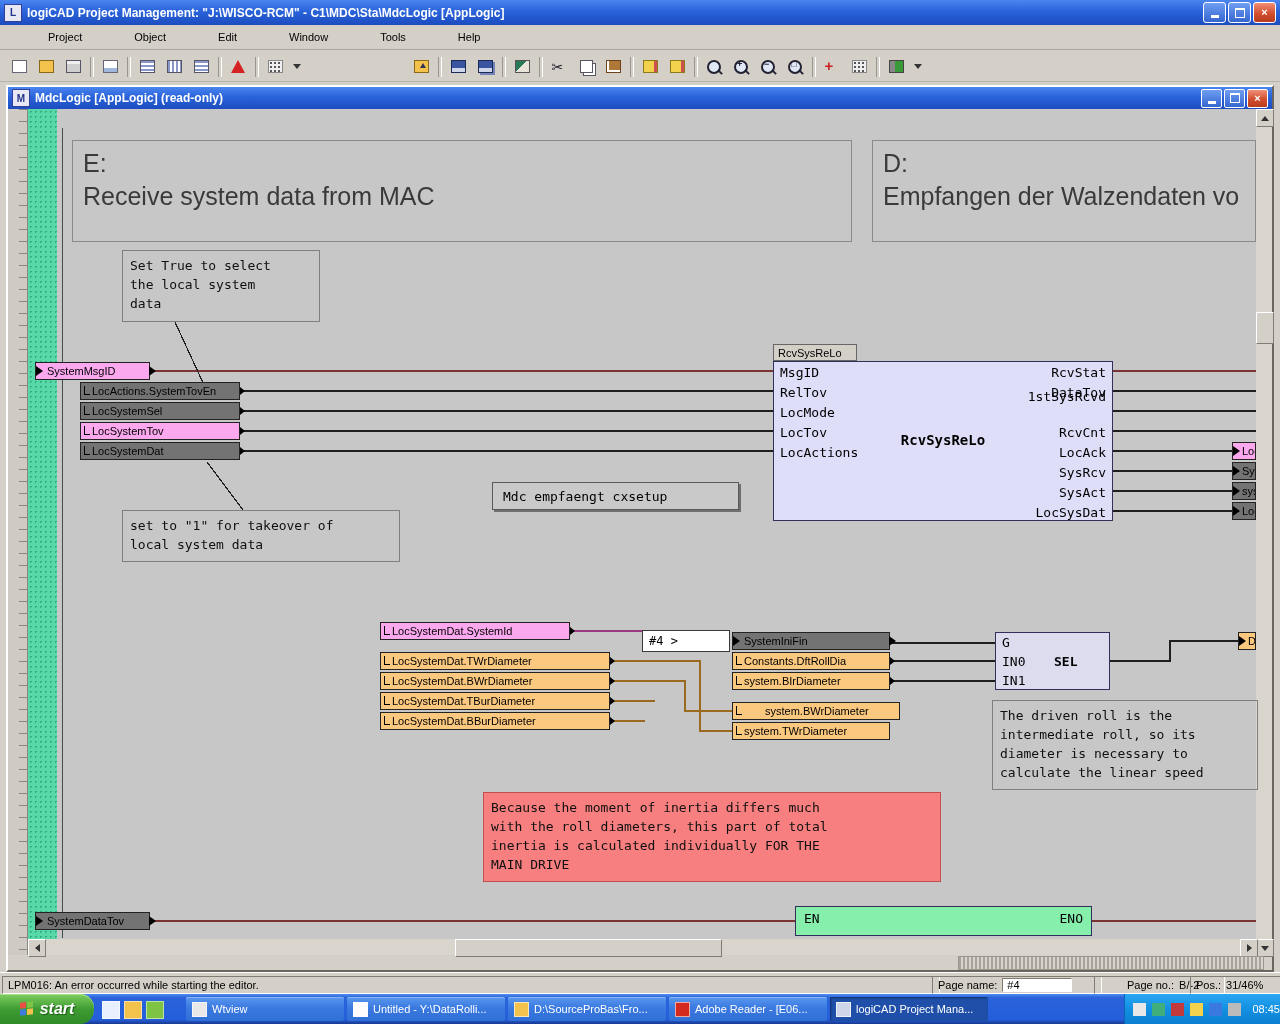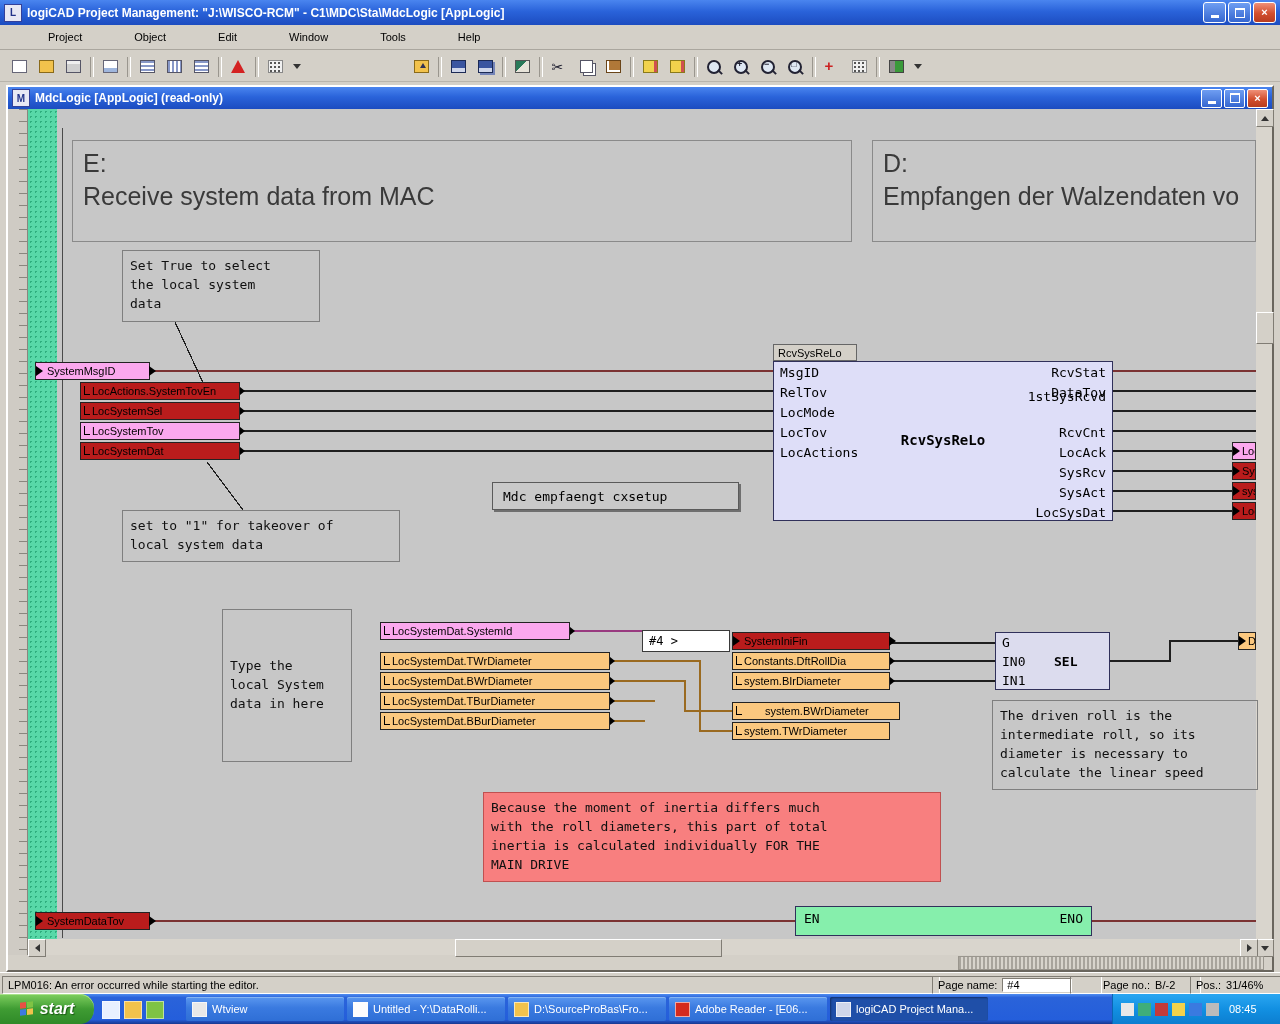--- a/index.html
+++ b/index.html
@@ -77,21 +77,21 @@
   .comment{border:1px solid #7f7f7f;color:#101010;font:13px/19px "DejaVu Sans Mono",monospace;
     white-space:pre-line;padding:5px 7px;z-index:2;background:transparent;}
   .comment.red{background:#f87f7f;border:1px solid #c05050;}
   .mdcbox{background:#c9c9c9;border:1px solid #5a5a5a;box-shadow:2px 2px 0 #6f6f6f;
     font:13px "DejaVu Sans Mono",monospace;display:flex;align-items:center;padding:0 10px;z-index:2;}
   .refbox{background:#fff;border:1px solid #3a3a3a;font:12px "DejaVu Sans Mono",monospace;
     display:flex;align-items:center;padding:0 6px;z-index:3;}
 
   .pin{height:18px;border:1px solid #222;display:flex;align-items:center;
     font:11px "Liberation Sans",sans-serif;color:#000;padding:0 4px 0 11px;white-space:nowrap;z-index:3;}
-  .pin.lav{background:#b91c1c;} .pin.pink{background:#fba8ee;} .pin.orange{background:#fbc87f;}
+  .pin.lav{background:#737373;} .pin.pink{background:#fba8ee;} .pin.orange{background:#fbc87f;}
   .pin .hook{position:absolute;left:3px;bottom:4px;width:5px;height:8px;border-left:1px solid #000;border-bottom:1px solid #000;}
   .pin.clip{overflow:hidden;padding-left:9px;}
   .arrL{position:absolute;left:0;top:50%;transform:translateY(-50%);width:0;height:0;
     border-top:5px solid transparent;border-bottom:5px solid transparent;border-left:7px solid #000;}
   .arrR{position:absolute;right:-7px;top:50%;transform:translateY(-50%);width:0;height:0;
     border-top:5px solid transparent;border-bottom:5px solid transparent;border-left:7px solid #000;}
   .arrRs{position:absolute;right:-6px;top:50%;transform:translateY(-50%);width:0;height:0;
     border-top:4px solid transparent;border-bottom:4px solid transparent;border-left:5px solid #000;}
 
   .fbtag{background:#d4d0c8;border:1px solid #666;font:11px "Liberation Sans",sans-serif;
@@ -132,23 +132,23 @@
     display:flex;align-items:center;justify-content:center;gap:6px;color:#fff;font:bold italic 16px "Liberation Sans",sans-serif;text-shadow:1px 1px 1px #1a5a14;}
   .flag{width:14px;height:14px;display:grid;grid-template-columns:6px 6px;grid-template-rows:6px 6px;gap:1px;transform:skewY(-6deg);}
   .flag i{display:block;} .flag i:nth-child(1){background:#e85044;} .flag i:nth-child(2){background:#7fc344;}
   .flag i:nth-child(3){background:#3f7ae0;} .flag i:nth-child(4){background:#f2c24c;}
   .ql{position:absolute;top:7px;width:16px;height:16px;border:1px solid rgba(255,255,255,.5);}
   .task{position:absolute;top:3px;height:24px;width:158px;border-radius:2px;
     background:linear-gradient(#5a97ef,#3a7ae0 45%,#2f6fd6);box-shadow:inset 0 1px 0 #85b4f2;
     color:#fff;font-size:11px;display:flex;align-items:center;gap:5px;padding:0 6px;overflow:hidden;white-space:nowrap;box-sizing:border-box;}
   .task.active{background:#1f4fa8;box-shadow:inset 1px 1px 2px #12306a;}
   .ticon{width:13px;height:13px;flex:0 0 13px;border:1px solid rgba(255,255,255,.6);}
-  .tray{position:absolute;right:0;top:0;width:168px;height:30px;
+  .tray{position:absolute;right:0;top:0;width:156px;height:30px;
     background:linear-gradient(180deg,#2aa6f2 0%,#1290e2 50%,#0c7ed0 100%);border-left:1px solid #0a66b4;
-    display:flex;align-items:center;gap:4px;padding-left:8px;box-sizing:border-box;color:#fff;font-size:11px;}
+    display:flex;align-items:center;gap:4px;padding-left:8px;box-sizing:border-box;color:#fff;font-size:11px;justify-content:space-between;}
   .trico{width:13px;height:13px;}
   .clock{margin-left:6px;}
 </style>
 </head>
 <body>
 
 <div id="root">
 
   <div class="abs titlebar">
     <span class="appicon">L</span>
@@ -314,23 +314,20 @@
     <div>D:</div>
     <div>Empfangen der Walzendaten vo</div>
   </div>
 
   <div class="abs comment" style="left:122px;top:250px;width:198px;height:72px;">Set True to select
 the local system
 data</div>
   <div class="abs comment" style="left:122px;top:510px;width:278px;height:52px;">set to "1" for takeover of
 local system data</div>
   <div class="abs mdcbox" style="left:492px;top:482px;width:247px;height:28px;">Mdc empfaengt cxsetup</div>
-  <div class="abs comment" style="left:222px;top:609px;width:130px;height:153px;padding-top:46px;">Type the
-local System
-data in here</div>
   <div class="abs comment" style="left:992px;top:700px;width:266px;height:90px;">The driven roll is the
 intermediate roll, so its
 diameter is necessary to
 calculate the linear speed</div>
   <div class="abs comment red" style="left:483px;top:792px;width:458px;height:90px;">Because the moment of inertia differs much
 with the roll diameters, this part of total
 inertia is calculated individually FOR THE
 MAIN DRIVE</div>
 
   <div class="abs pin pink" style="left:35px;top:362px;width:115px;">
@@ -486,21 +483,21 @@
       </span>
   </div>
   <div class="abs hatch"></div>
 
   <div class="abs statusbar">
     <span class="sbf" style="left:2px;width:926px;">LPM016: An error occurred while starting the editor.</span>
     <span class="sbf" style="left:932px;width:158px;">
       <span>Page name:</span>
       <span class="sbval">#4</span>
     </span>
-    <span class="sbf" style="left:1070px;width:92px;padding-left:32px;">
+    <span class="sbf" style="left:1094px;width:92px;padding-left:32px;">
       <span>Page no.:</span>
       <span style="margin-left:5px;">B/-2</span>
     </span>
     <span class="sbf" style="left:1190px;width:88px;">
       <span>Pos.:</span>
       <span style="margin-left:5px;">31/46%</span>
     </span>
   </div>
 
   <div class="abs taskbar">

